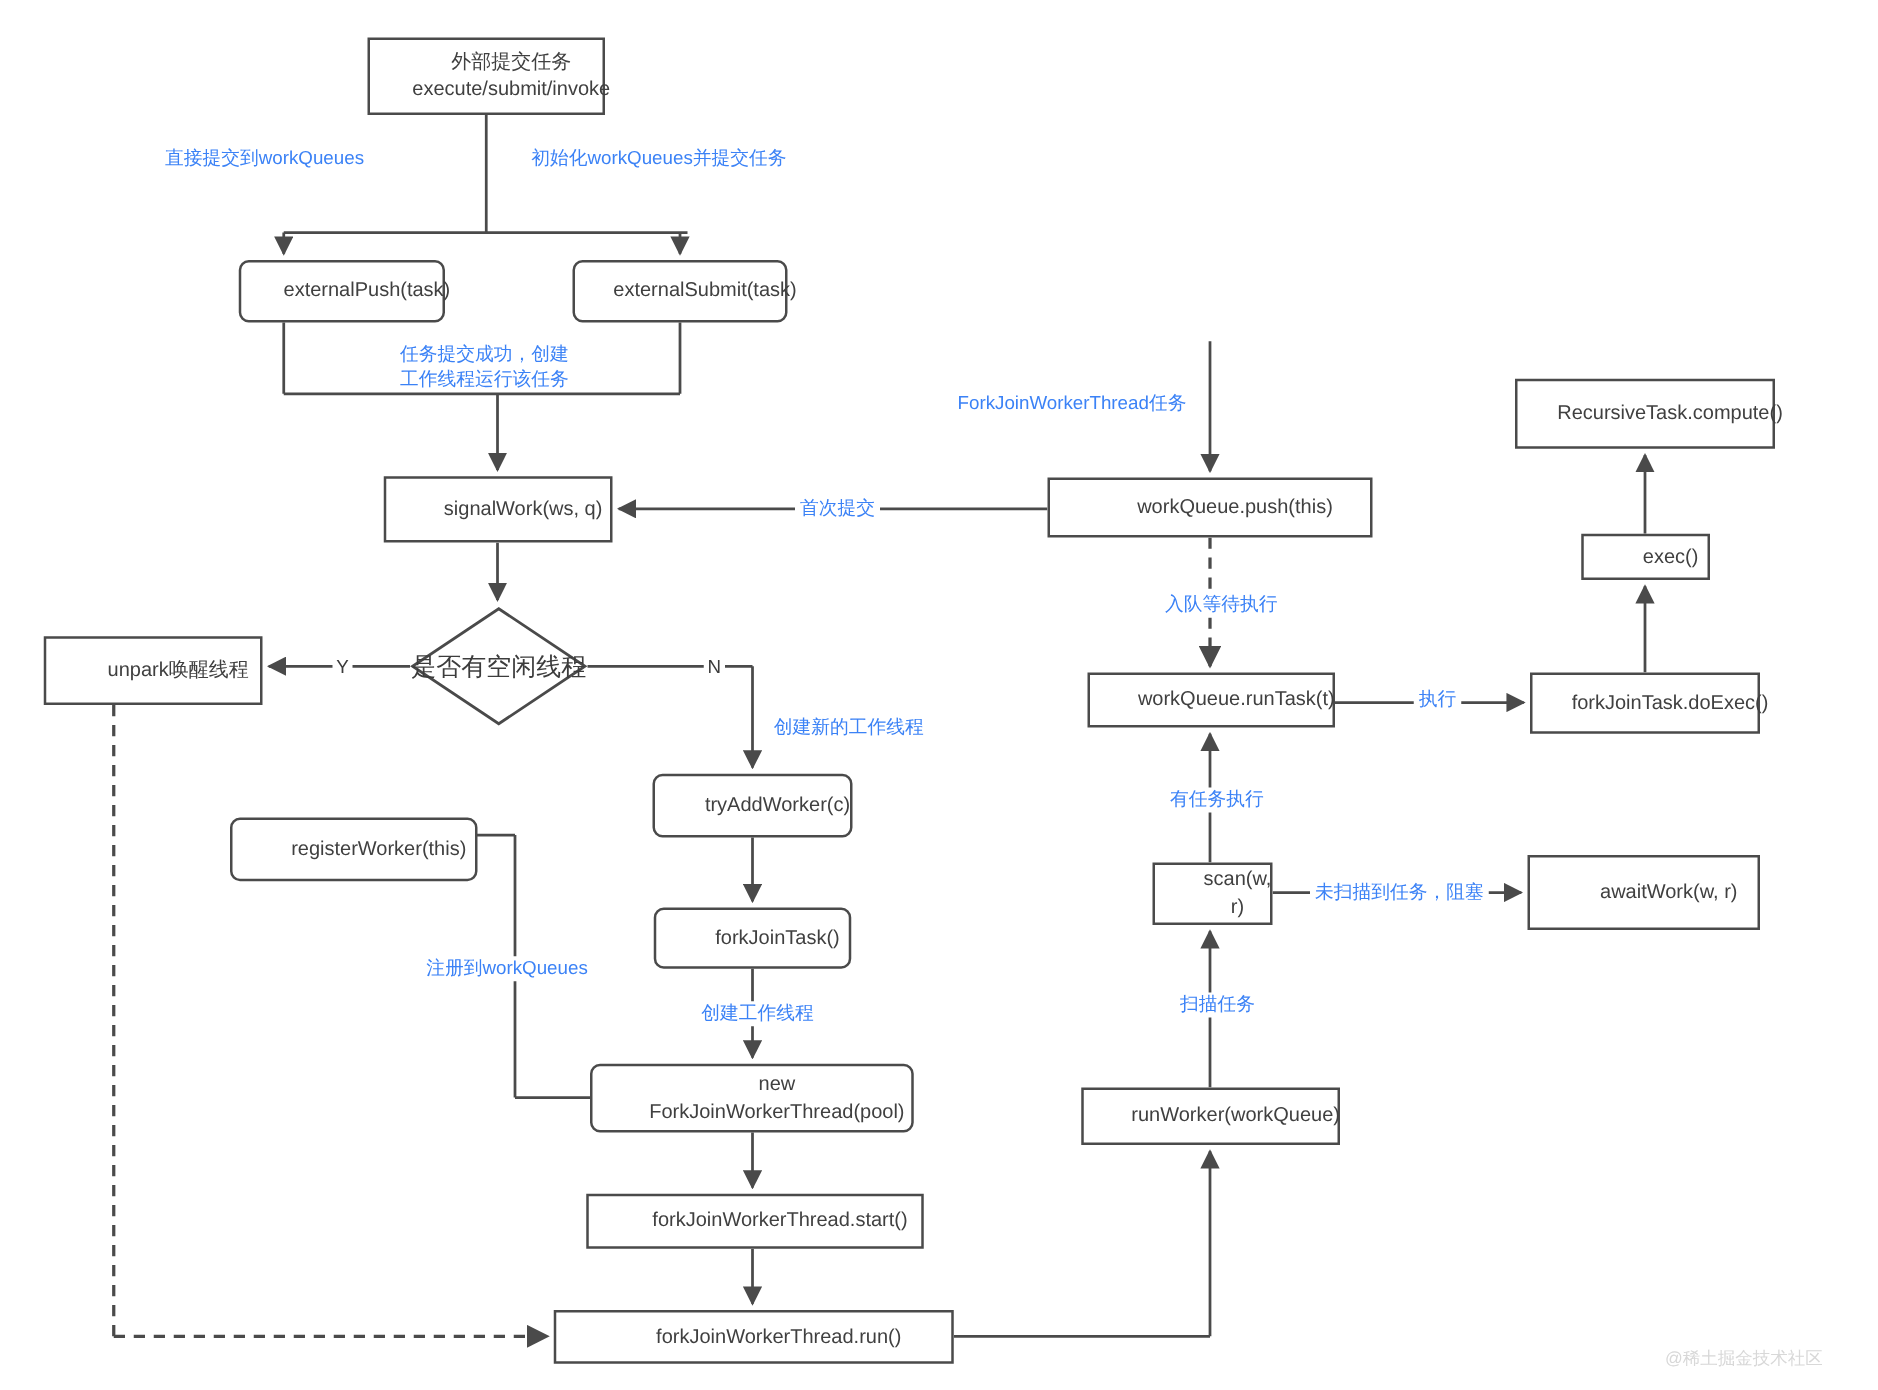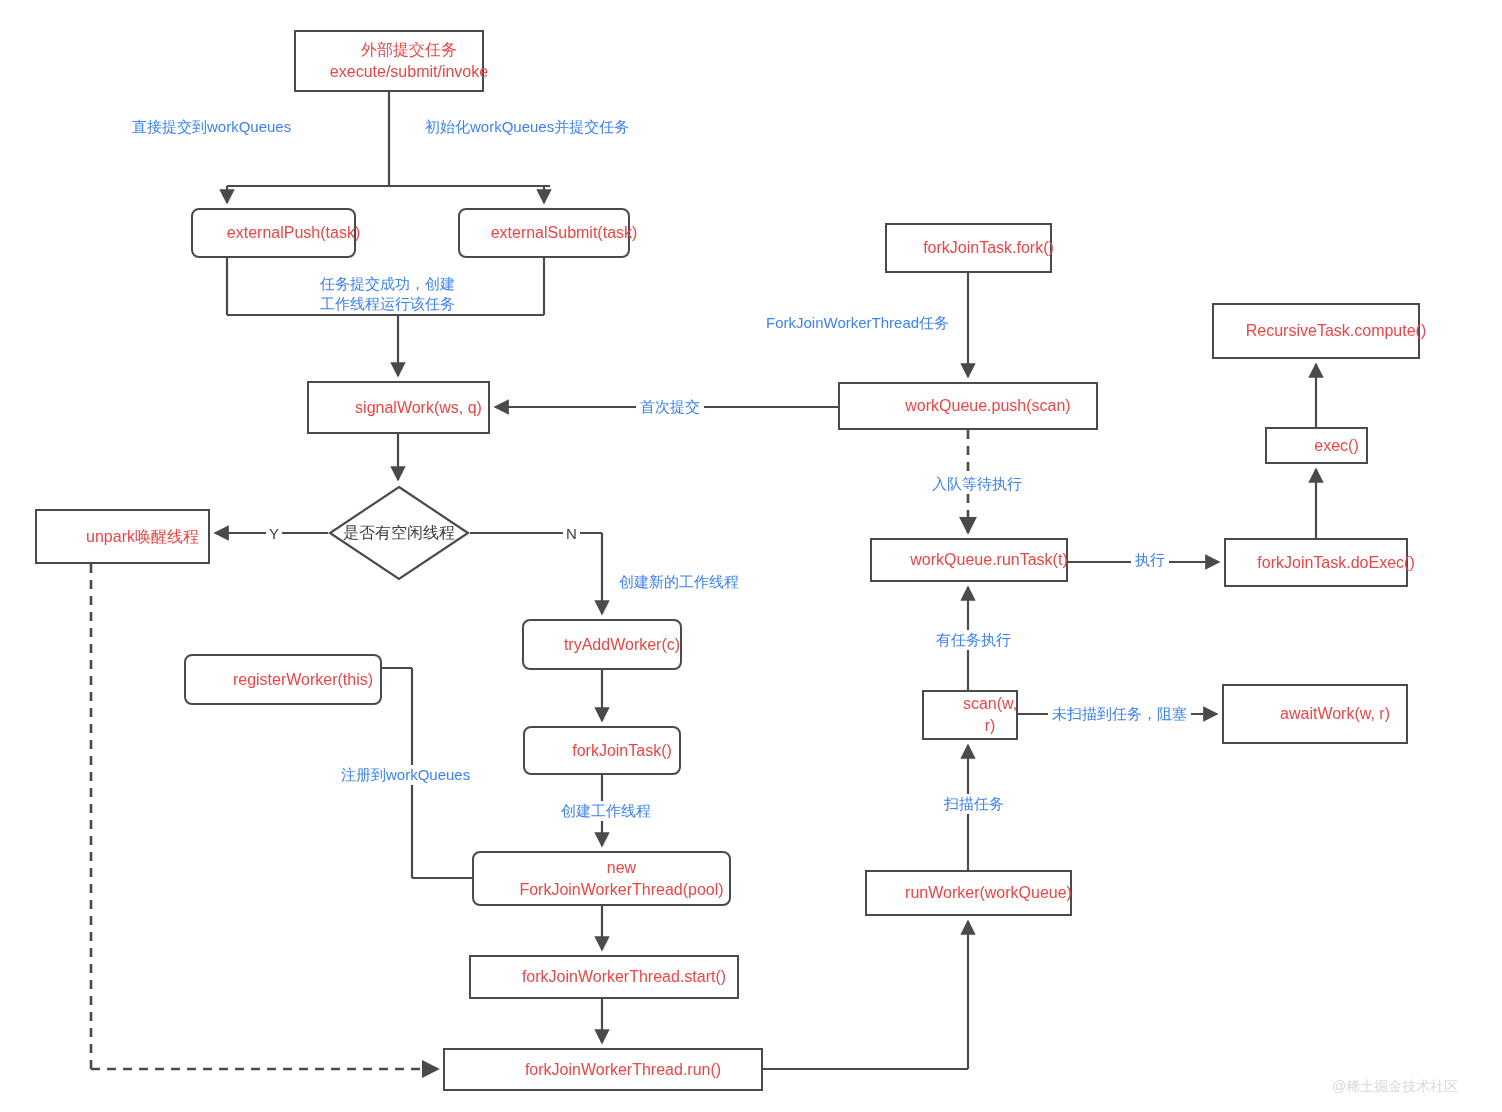--- a/index.html
+++ b/index.html
@@ -20,21 +20,21 @@
     left: 0;
     top: 0;
     width: 1502px;
     height: 1112px;
   }
   .node {
     position: absolute;
     box-sizing: border-box;
     border: 2px solid #4a4a4a;
     background: #ffffff;
-    color: #ef4444;
+    color: #404040;
     display: flex;
     align-items: center;
     justify-content: center;
     text-align: center;
     font-size: 16px;
     line-height: 1.35;
     white-space: pre-line;
     z-index: 2;
     padding-left: 40px;
   }
@@ -45,21 +45,21 @@
     z-index: 2;
   }
   .diamond-wrap svg { display: block; }
   .diamond-label {
     position: absolute;
     left: 0; top: 0;
     width: 100%; height: 100%;
     display: flex;
     align-items: center;
     justify-content: center;
-    font-size: 16px;
+    font-size: 20px;
     color: #3c3c3c;
     pointer-events: none;
   }
   .edge-label {
     position: absolute;
     font-size: 15px;
     color: #3b82f6;
     background: #ffffff;
     padding: 0 4px;
     white-space: pre-line;
@@ -178,23 +178,22 @@
   <div class="node rounded" style="left:140px; top:654px; width:198px; height:51px;margin-left:44px;">registerWorker(this)</div>
 
   <div class="node rounded" style="left:523px; top:726px; width:158px; height:49px;">forkJoinTask()</div>
 
   <div class="node rounded" style="left:472px; top:851px; width:259px; height:55px;">new ForkJoinWorkerThread(pool)</div>
 
   <div class="node sharp" style="left:469px; top:955px; width:270px; height:44px;">forkJoinWorkerThread.start()</div>
 
   <div class="node sharp" style="left:443px; top:1048px; width:320px; height:43px;">forkJoinWorkerThread.run()</div>
 
-  <div class="node sharp" style="left:885px; top:223px; width:167px; height:50px;">forkJoinTask.fork()</div>
-
-  <div class="node sharp" style="left:838px; top:382px; width:260px; height:48px;">workQueue.push(scan)</div>
+
+  <div class="node sharp" style="left:838px; top:382px; width:260px; height:48px;">workQueue.push(this)</div>
 
   <div class="node sharp" style="left:870px; top:538px; width:198px; height:44px;">workQueue.runTask(t)</div>
 
   <div class="node sharp" style="left:922px; top:690px; width:96px; height:50px;">scan(w, r)</div>
 
   <div class="node sharp" style="left:1222px; top:684px; width:186px; height:60px;">awaitWork(w, r)</div>
 
   <div class="node sharp" style="left:865px; top:870px; width:207px; height:46px;">runWorker(workQueue)</div>
 
   <div class="node sharp" style="left:1224px; top:538px; width:184px; height:49px;">forkJoinTask.doExec()</div>

